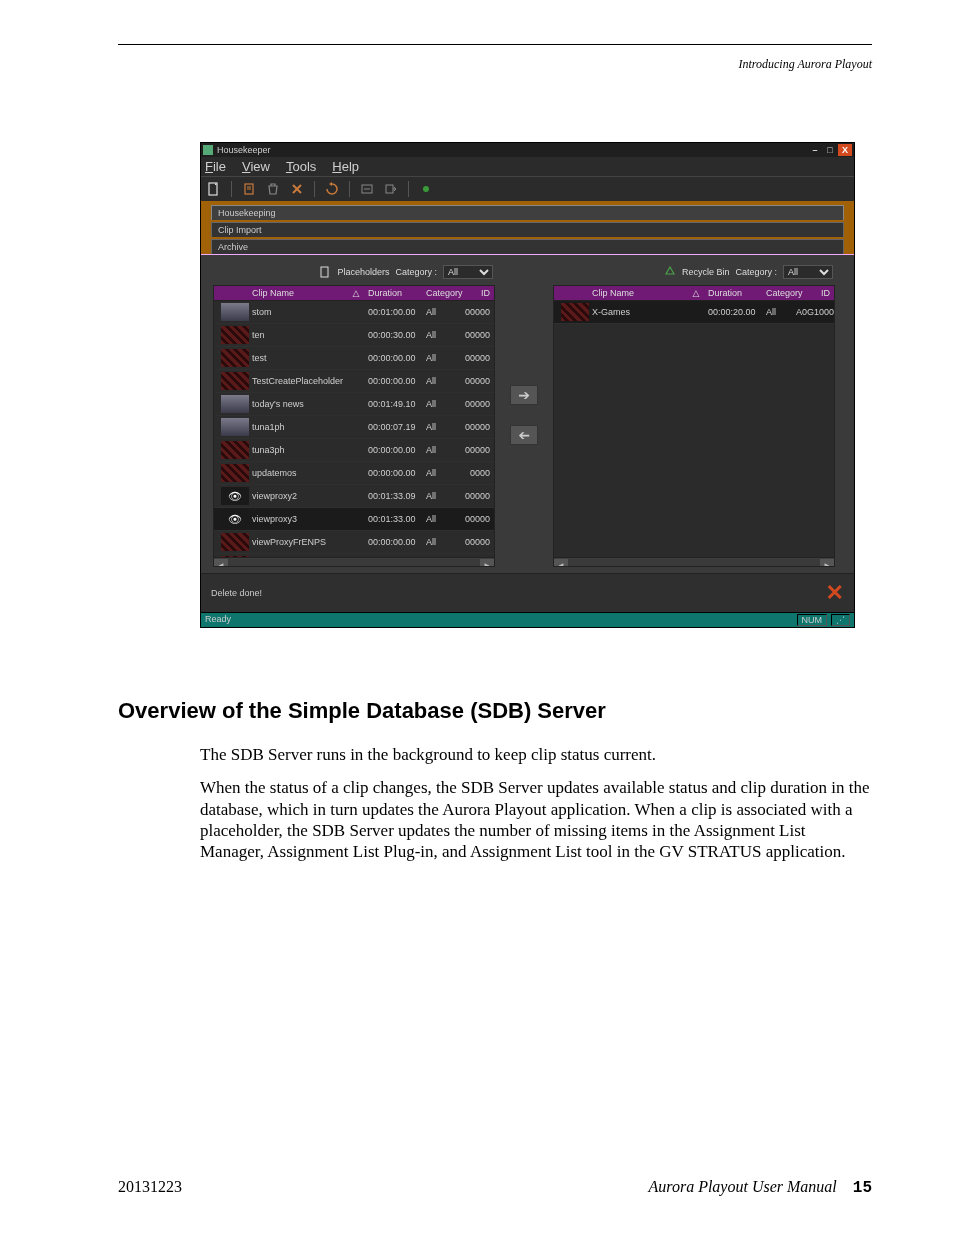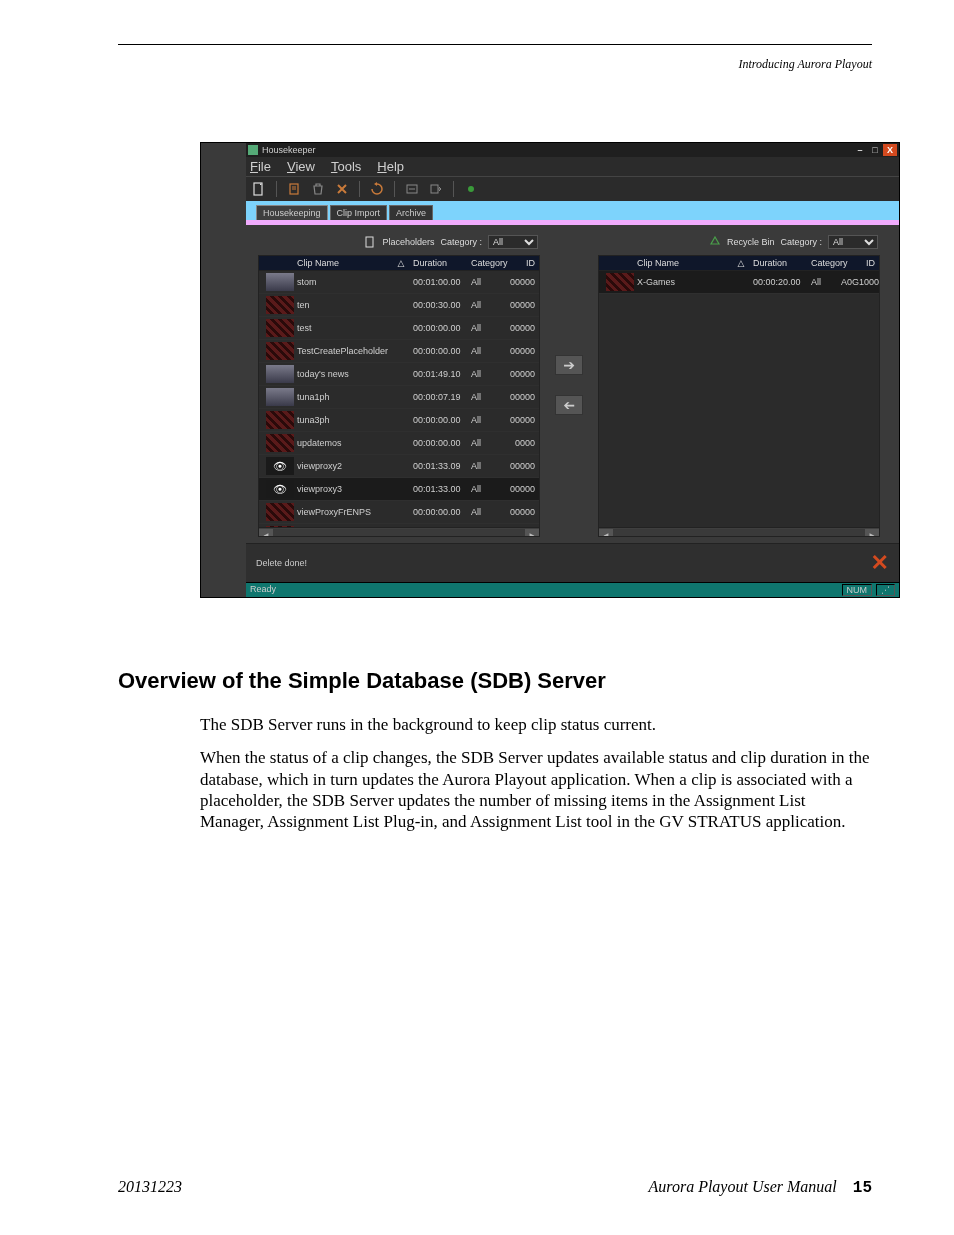--- a/index.html
+++ b/index.html
@@ -29,21 +29,20 @@
 
   
   .win {
     width: 653px;
     margin-left: 82px;
     font-family: Tahoma, Arial, sans-serif;
     font-size: 9px;
     color: #d0d0d0;
     background: #3a3a3a;
     border: 1px solid #000;
-    padding-left: 45px;
   }
   .titlebar {
     display: flex;
     align-items: center;
     background: #1f1f1f;
     height: 14px;
     color: #cfcfcf;
     font-size: 9px;
     padding: 0 2px;
   }
@@ -70,25 +69,26 @@
     padding: 3px 4px;
     gap: 6px;
     border-top: 1px solid #444;
   }
   .tb-sep { width: 1px; height: 16px; background: #555; margin: 0 2px; }
   .tb-btn { width: 18px; height: 18px; display: flex; align-items: center; justify-content: center; font-size: 12px; color: #c97a3a; }
   .tb-btn svg { width: 14px; height: 14px; }
 
   .tabs {
     display: flex;
-    background: #7dd3fc;
+    background: #a16207;
     padding: 4px 10px 0 10px;
-    border-bottom: 5px solid #f0abfc;
+    border-bottom: 1px solid #f0abfc;
     gap: 2px;
     font-size: 9px;
+    flex-direction: column;
   }
   .tab { padding: 2px 6px; background: #333; border: 1px solid #666; border-bottom: none; color: #ccc; }
   .tab.active { background: #3f3f3f; border-color: #888; }
 
   .workarea {
     display: flex;
     background: #3a3a3a;
     padding: 8px 6px 6px 12px;
     gap: 4px;
   }
@@ -107,21 +107,21 @@
 
   .grid {
     border: 1px solid #222;
     background: #2b2b2b;
     position: relative;
     height: 280px;
     overflow: hidden;
   }
   .ghead {
     display: flex;
-    background: #0f172a;
+    background: #701a75;
     color: #ddd;
     font-size: 9px;
     border-bottom: 1px solid #222;
   }
   .ghead div, .grow div { padding: 2px 4px; box-sizing: border-box; }
   .col-thumb { width: 34px; }
   .col-name { width: 100px; }
   .col-sort { width: 16px; text-align: center; }
   .col-dur { width: 58px; }
   .col-cat { width: 30px; }
@@ -178,21 +178,21 @@
 
   .footer {
     position: absolute;
     bottom: 38px;
     left: 118px;
     right: 82px;
     display: flex;
     font-size: 16px;
     align-items: baseline;
   }
-  .footer .date { font-style: italic; }
+  .footer .date { }
   .footer .spacer { flex:1; }
   .footer .man { font-style: italic; }
   .footer .pg { font-weight: bold; margin-left: 16px; font-family: Liberation Mono, monospace; }
 </style>
 </head>
 <body>
 
 <div class="page">
   <div class="hr"></div>
   <div class="hdr-right">Introducing Aurora Playout</div>

